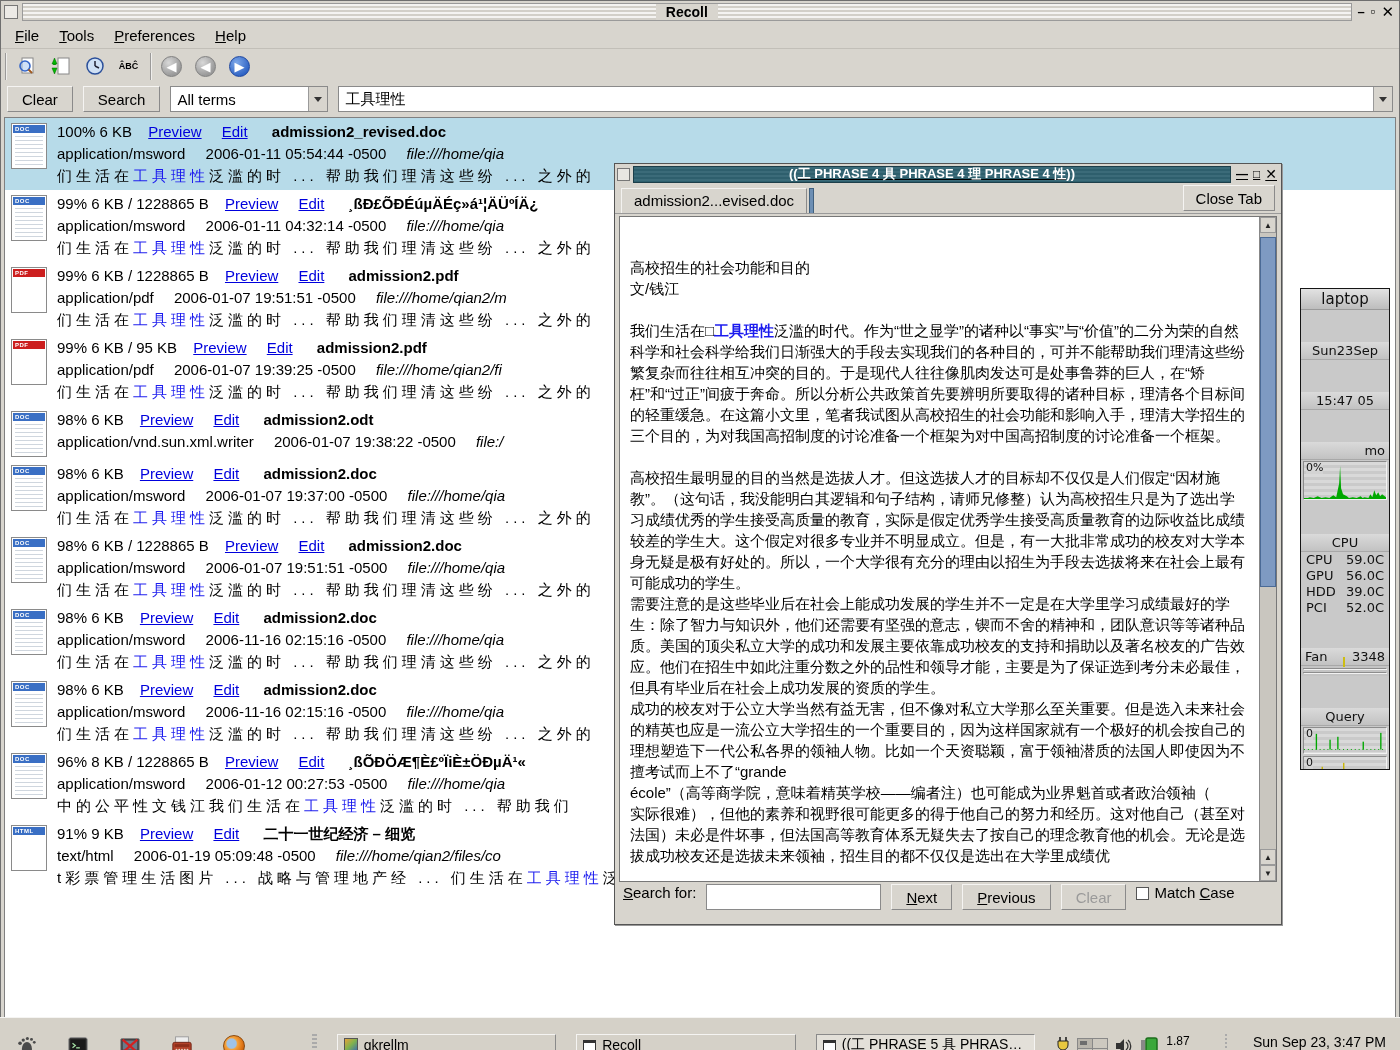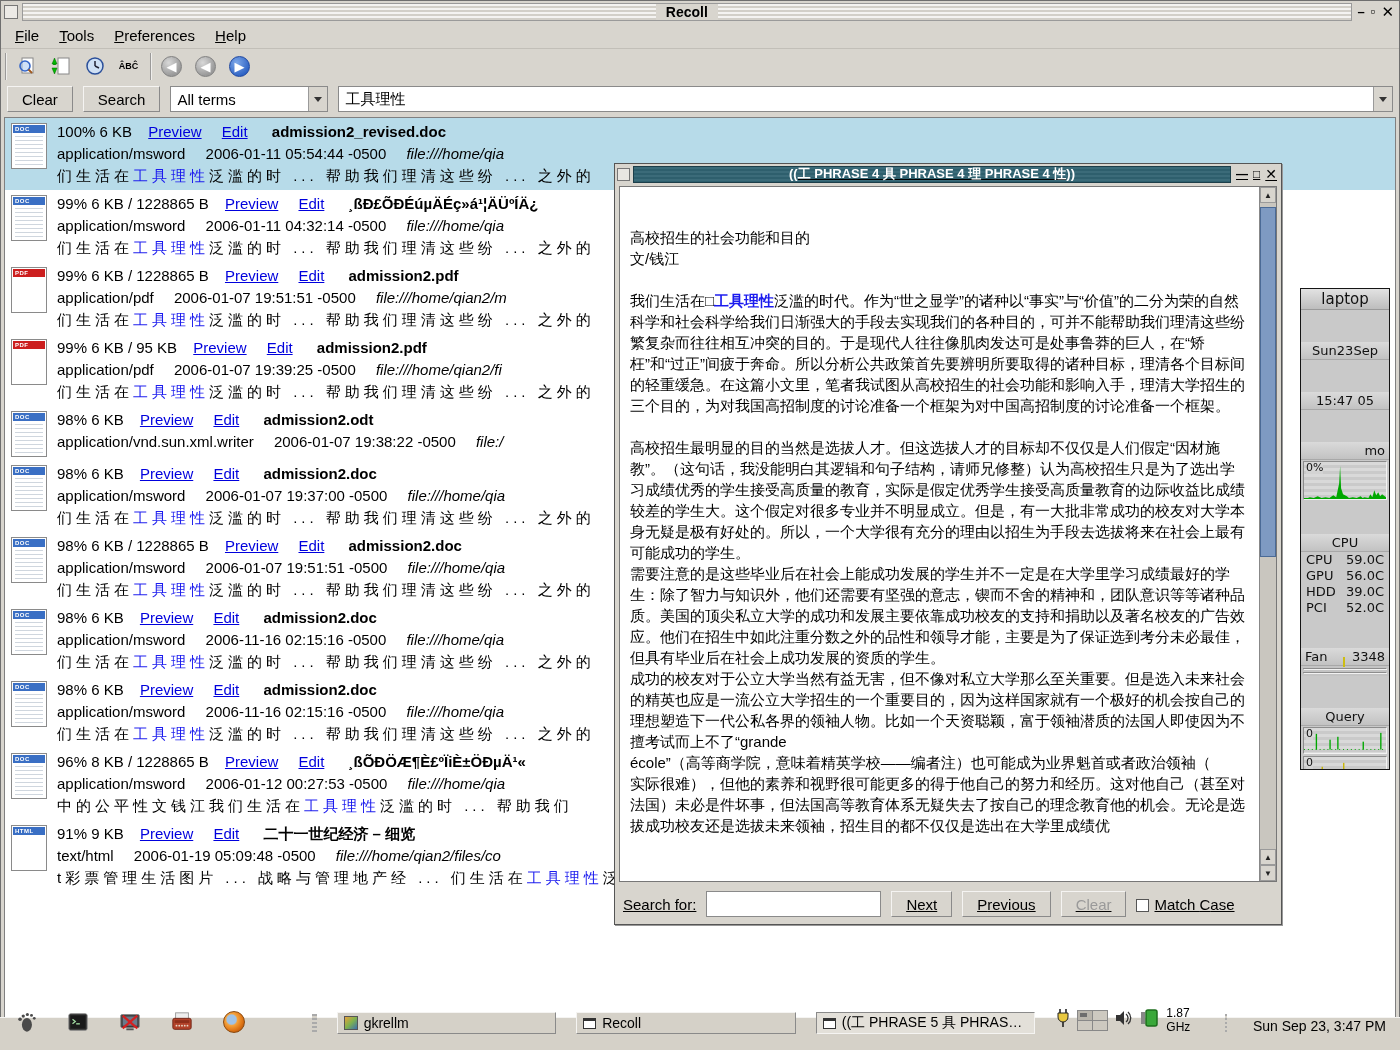--- a/index.html
+++ b/index.html
@@ -86,21 +86,21 @@
     border:1px solid #8a8a8a;border-top-color:#f5f4f2;border-left-color:#f5f4f2;}
   .ptextframe{flex:1;margin:2px 4px;background:#fff;border:1px solid #777;position:relative;overflow:hidden;}
   .ptext{position:absolute;inset:0;right:17px;padding:40px 10px 6px 10px;font-size:15px;line-height:21px;overflow:hidden;}
   .para{min-height:21px;word-break:break-all;}
   .para .pterm{color:var(--term-blue);font-weight:bold;}
   .pscroll{position:absolute;top:0;bottom:0;right:0;width:17px;background:#c9c6bf;border-left:1px solid #888;}
   .sbtn{position:absolute;left:0;right:0;height:16px;background:#d8d5ce;border:1px solid #9a9a9a;
     display:flex;align-items:center;justify-content:center;font-size:8px;color:#222;}
   .sb-top{top:0;}  .sb-b1{bottom:16px;} .sb-b2{bottom:0;}
   .sthumb{position:absolute;left:0;right:0;top:20px;height:350px;background:#7e9ac2;border:1px solid #4a6a96;}
-  .psearchbar{height:40px;display:flex;align-items:center;gap:10px;padding:0 8px;font-size:15px;text-decoration:underline;}
+  .psearchbar{height:40px;display:flex;gap:10px;padding:0 8px;font-size:15px;}
   .psearch-input{width:175px;height:26px;background:#fff;border:1px solid #8a8a8a;font-size:15px;padding:0 4px;font-family:inherit;outline:none;}
   .pushbtn.disabled{color:#9a9a9a;}
   .cb{width:13px;height:13px;border:1px solid #555;background:#fff;display:inline-block;vertical-align:-2px;margin-right:5px;}
 
   
   .gkrellm{position:absolute;left:1300px;top:288px;width:90px;height:482px;background:#c9c9c9;border:1px solid #151515;
     font-family:"DejaVu Sans",sans-serif;font-size:13px;color:#111;z-index:6;display:flex;flex-direction:column;overflow:hidden;}
   .gk-row{padding:0 4px;line-height:17px;background:linear-gradient(180deg,#dadada,#c2c2c2);border-bottom:1px solid #a8a8a8;margin-top:32px;}
   .gk-host{font-size:15px;text-align:center;line-height:20px;background:linear-gradient(180deg,#e2e2e2,#bdbdbd);border-bottom:1px solid #9a9a9a;}
   .gk-center{text-align:center;} .gk-right{text-align:right;} 
@@ -120,21 +120,21 @@
   .gk-disk{height:28px;}
   .gk-spacer{height:30px;background:#cfcfcf;}
   .gk-wifi{margin:1px 2px;border:1px solid;border-color:#8d8d8d #f2f2f2 #f2f2f2 #8d8d8d;
     background:repeating-linear-gradient(180deg,#dcdcdc 0 3px,#cfcfcf 3px 6px);padding:19px 3px;border-top:2px solid #b5a918;}
   .gk-wifi .w2{text-align:right;}
   .gk-eth-bottom{border-top:1px solid #888;}
   .gk-small{white-space:nowrap;overflow:hidden;}
 
   
   .taskbar{position:absolute;left:0;right:0;bottom:0;height:26px;background:#d5d1c8;border-top:1px solid #f5f4f2;
-    display:flex;align-items:flex-end;padding:16px 4px;gap:20px;z-index:10;}
+    display:flex;align-items:flex-start;padding:16px 4px;gap:20px;z-index:10;}
   .launchers{display:flex;align-items:center;gap:28px;padding:0 10px;}
   .launch{width:24px;height:24px;display:flex;align-items:center;justify-content:center;}
   .tb-handle{width:5px;height:20px;margin-left:36px;background:repeating-linear-gradient(180deg,#aaa 0 2px,#d5d1c8 2px 4px);}
   .task{width:236px;height:22px;background:#d5d1c8;border:1px solid #8a8a8a;border-top-color:#f5f4f2;border-left-color:#f5f4f2;
     display:flex;align-items:center;gap:6px;padding:0 6px;font-size:14px;overflow:hidden;white-space:nowrap;}
   .task.active{background:#e3e0d9;border:1px solid #8a8a8a;border-bottom-color:#f5f4f2;border-right-color:#f5f4f2;}
   .task .tlabel{overflow:hidden;text-overflow:ellipsis;}
   .winico{width:13px;height:11px;border:1px solid #333;background:#fff;border-top:3px solid #333;flex:none;}
   .gkico{width:14px;height:14px;flex:none;background:linear-gradient(135deg,#e8a23c,#7fb24e 50%,#3c6fb0);border:1px solid #555;}
   .tray{margin-left:auto;display:flex;align-items:center;gap:6px;}
@@ -498,20 +498,25 @@
     <span class="p-ico"></span>
     <div class="p-stripes">
       <span class="p-title">((工 PHRASE 4 具 PHRASE 4 理 PHRASE 4 性))</span>
     </div>
     <div class="p-btns">
       <span>—</span>
       <span>□</span>
       <span style="font-size:14px;">✕</span>
     </div>
   </div>
+  <div class="ptabrow">
+    <div class="ptab">admission2...evised.doc</div>
+    <div class="ptab-ind"></div>
+    <button class="close-tab">Close Tab</button>
+  </div>
   <div class="ptextframe">
     <div class="ptext">
   <div class="para"><span></span><span class="pterm"></span><span></span><span>高校招生的社会功能和目的</span></div>
 
   <div class="para"><span></span><span class="pterm"></span><span></span><span>文/钱江</span></div>
 
   <div class="para"><span></span><span class="pterm"></span><span></span><span></span></div>
 
   <div class="para"><span>我们生活在□</span><span class="pterm">工具理性</span><span>泛滥的时代。作为“世之显学”的诸种以“事实”与“价值”的二分为荣的自然科学和社会科学给我们日渐强大的手段去实现我们的各种目的，可并不能帮助我们理清这些纷繁复杂而往往相互冲突的目的。于是现代人往往像肌肉发达可是处事鲁莽的巨人，在“矫枉”和“过正”间疲于奔命。所以分析公共政策首先要辨明所要取得的诸种目标，理清各个目标间的轻重缓急。在这篇小文里，笔者我试图从高校招生的社会功能和影响入手，理清大学招生的三个目的，为对我国高招制度的讨论准备一个框架为对中国高招制度的讨论准备一个框架。</span><span></span></div>
 

